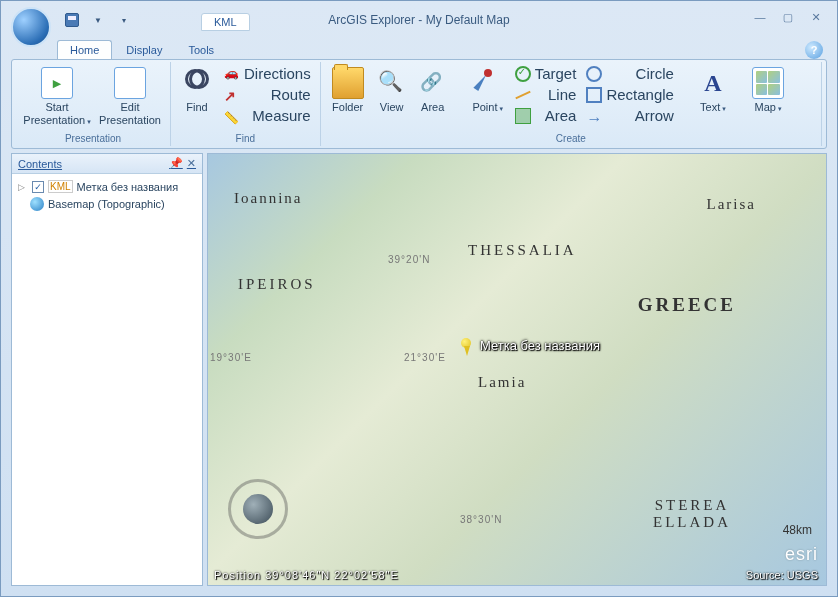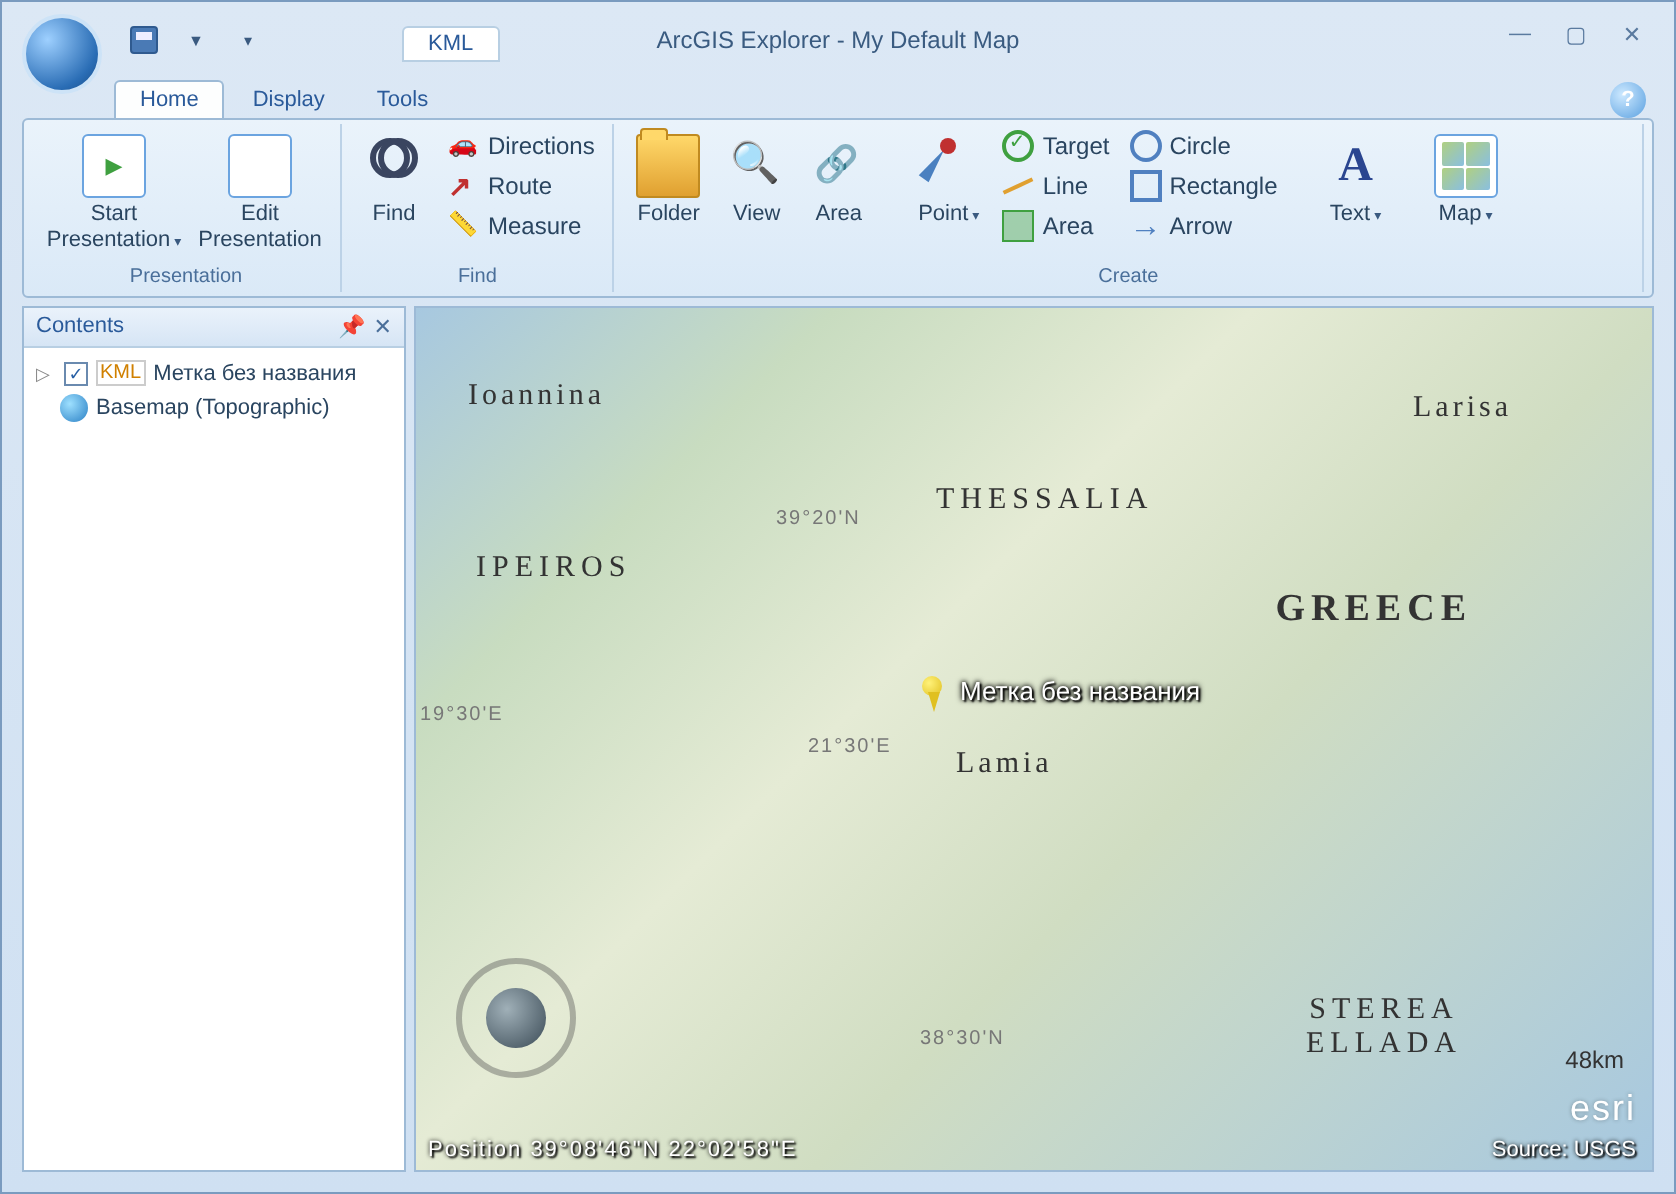--- a/index.html
+++ b/index.html
@@ -28,27 +28,27 @@
 
 .ribbon { background:linear-gradient(to bottom,#eaf3fb 0%, #dae9f7 100%); border:1px solid #9dbad6; border-radius:3px; height:90px; display:flex; padding:2px 4px 2px 4px; }
 .group { display:flex; flex-direction:column; border-right:1px solid #bcd2e7; padding:0 6px; }
 .group-body { display:flex; align-items:flex-start; gap:4px; flex:1; padding-top:2px; }
 .group-title { text-align:center; color:#4a6f9a; font-size:10px; padding:2px 0; }
 .big-btn { display:flex; flex-direction:column; align-items:center; justify-content:flex-start; width:56px; padding:2px; border:1px solid transparent; border-radius:3px; text-align:center; }
 .big-icon { width:32px; height:32px; margin-bottom:2px; }
 .btn-label { font-size:11px; color:#2a4560; line-height:1.2; }
 .drop-arrow { font-size:7px; color:#3a5a80; margin-left:2px; }
 .small-rows { display:flex; flex-direction:column; gap:2px; }
-.small-btn { display:flex; align-items:center; gap:4px; padding:1px 3px; font-size:12px; color:#2a4560; white-space:nowrap; }
+.small-btn { display:flex; align-items:center; gap:4px; padding:1px 3px; font-size:15px; color:#2a4560; white-space:nowrap;justify-content:space-between; }
 .sm-icon { width:16px; height:16px; flex-shrink:0; }
 
 
 .content { display:flex; flex:1; margin-top:4px; gap:4px; }
 .sidebar { width:192px; background:#fff; border:1px solid #9dbad6; display:flex; flex-direction:column; }
-.side-header { background:linear-gradient(to bottom,#eaf2fb,#d6e5f5); border-bottom:1px solid #b8cfe3; padding:3px 6px; display:flex; align-items:flex-start; color:#2a5a9a; font-size:11px; }
+.side-header { background:linear-gradient(to bottom,#eaf2fb,#d6e5f5); border-bottom:1px solid #b8cfe3; padding:3px 6px; display:flex; align-items:center; color:#2a5a9a; font-size:11px;text-decoration:underline; }
 .side-tools { margin-left:auto; display:flex; gap:4px; color:#4a6f9a; }
 .pin-icon,.close-x { font-size:11px; }
 .tree { padding:4px; }
 .tree-item { display:flex; align-items:center; gap:4px; padding:2px 2px; font-size:11px; color:#2a4560; }
 .expand { color:#888; font-size:9px; width:10px; }
 .cb { width:12px;height:12px;border:1px solid #6a8aaf;background:#fff;display:flex;align-items:center;justify-content:center;font-size:9px;color:#2860a5;}
 .kml-ic { font-size:10px; color:#d08000; background:#fff; border:1px solid #ccc; padding:0 1px;}
 .globe-ic { width:14px;height:14px;border-radius:50%;background:radial-gradient(circle at 35% 35%,#9ee0ff,#2a80c5);}
 
 
@@ -270,21 +270,21 @@
       <div class="map-label mid" style="top:42px;right:70px">Larisa</div>
       <div class="map-label mid" style="top:88px;left:260px;letter-spacing:3px">THESSALIA</div>
       <div class="map-label mid" style="top:122px;left:30px;letter-spacing:3px">IPEIROS</div>
       <div class="map-label big" style="top:140px;right:90px">GREECE</div>
       <div class="map-label mid" style="top:220px;left:270px">Lamia</div>
       <div class="map-label mid" style="bottom:54px;right:95px;white-space:pre-line;text-align:center;letter-spacing:3px">STEREA
 ELLADA</div>
 
       <div class="coord" style="top:100px;left:180px">39°20'N</div>
       <div class="coord" style="top:198px;left:2px">19°30'E</div>
-      <div class="coord" style="top:214px;left:196px">21°30'E</div>
+      <div class="coord" style="top:198px;left:196px">21°30'E</div>
       <div class="coord" style="bottom:60px;left:252px" determinable="false">38°30'N</div>
 
       <div class="pin" style="top:184px;left:250px"></div>
       <div class="pin-label" style="top:184px;left:272px">Метка без названия</div>
 
       <div class="nav-widget">
         <div class="nav-ring"></div>
           <div class="nav-ball"></div>
       </div>
       <div class="scale">48km</div>

